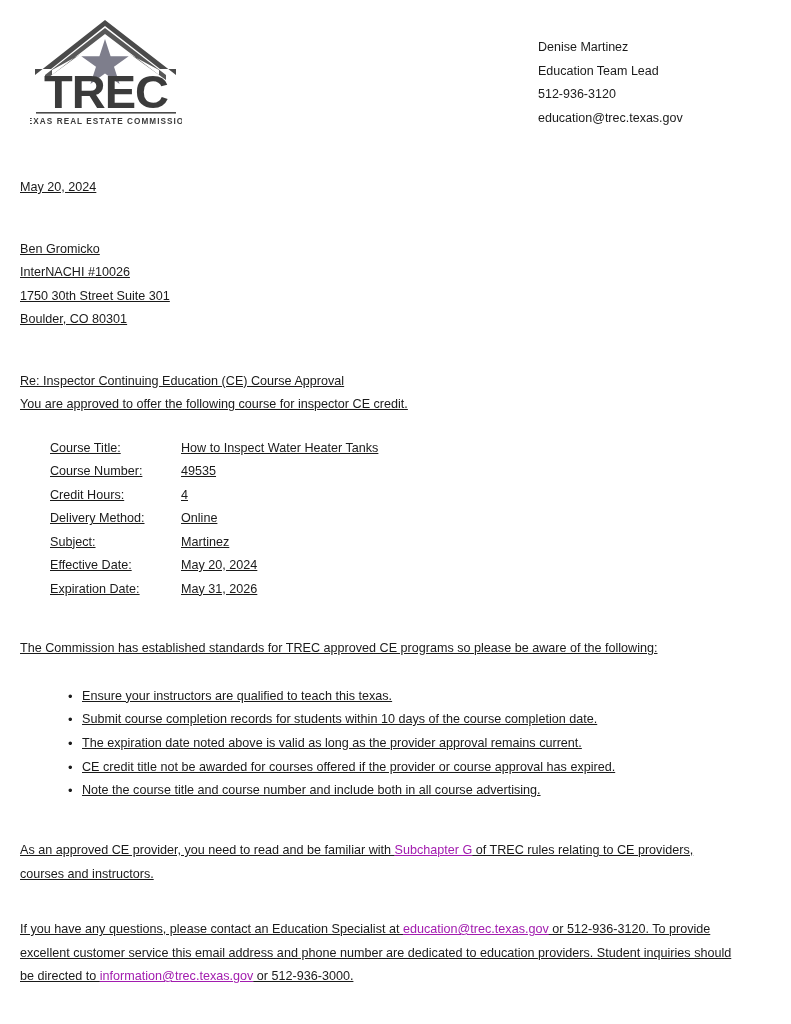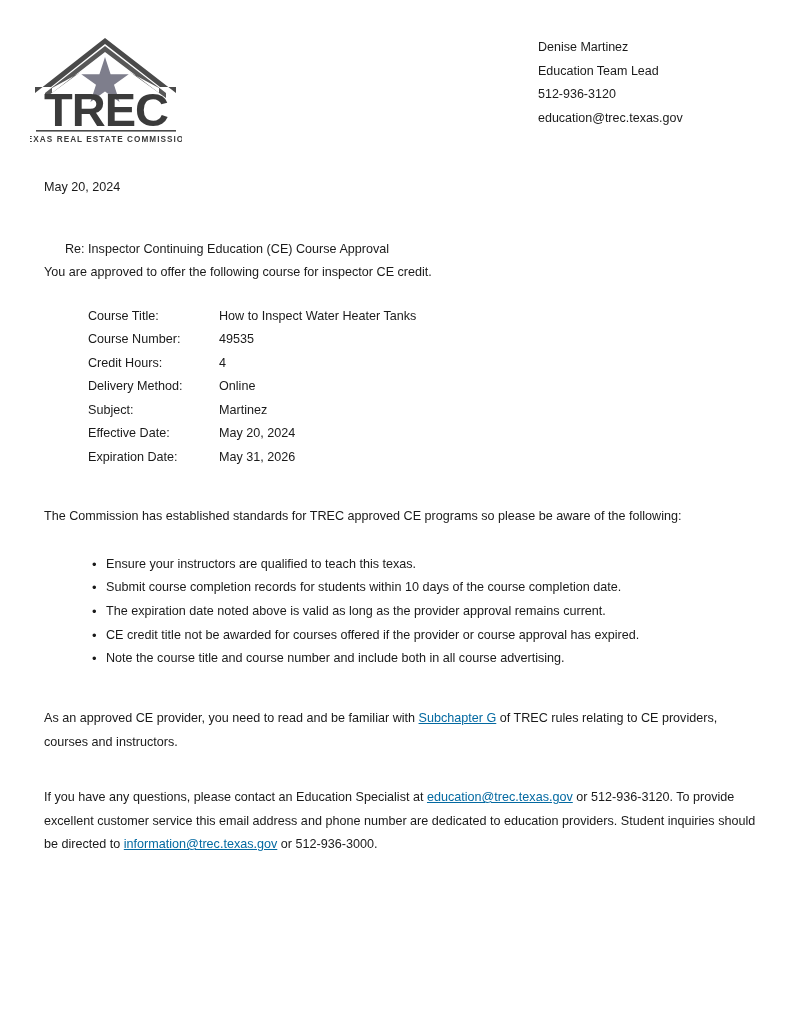--- a/index.html
+++ b/index.html
@@ -25,65 +25,65 @@
   
   .letterhead {
     position: absolute;
     left: 0; top: 0;
     width: 791px;
     height: 160px;
   }
   .logo {
     position: absolute;
     left: 30px;
-    top: 30px;
+    top: 12px;
     width: 152px;
     height: 115px;
   }
   .logo svg { display: block; width: 152px; height: 115px; }
 
   .contact-block {
     position: absolute;
     left: 538px;
     top: 36px;
     font-size: 12.5px;
     line-height: 23.5px;
     color: #1a1a1a;
   }
   .contact-line { white-space: nowrap; }
 
   
   .body-area {
     position: absolute;
-    left: 44px;
+    left: 20px;
     top: 176px;
     width: 720px;
     font-size: 12.6px;
     line-height: 23.5px;
+    text-decoration: underline;
   }
 
   .date-line { margin: 0 0 2px 0; }
 
   .recipient {
     margin-top: 38px;
   }
   .recipient div { white-space: nowrap; }
 
   .subject-line {
     margin-top: 38px;
-    margin-left: 21px;
   }
 
   .intro-line {
   }
 
   
   .course-table {
     margin-top: 20px;
-    margin-left: 44px;
+    margin-left: 30px;
     border-collapse: collapse;
   }
   .course-table td {
     font-size: 12.6px;
     line-height: 23.5px;
     padding: 0;
     vertical-align: top;
     white-space: nowrap;
   }
   .course-table td.label {
@@ -115,21 +115,21 @@
     font-size: 13px;
   }
 
   .para {
     margin-top: 0;
   }
   .para-closing-1 { margin-top: 36px; }
   .para-closing-2 { margin-top: 32px; }
 
   a.doclink {
-    color: #0369a1;
+    color: #a21caf;
     text-decoration: underline;
   }
 </style>
 </head>
 <body>
 
 <div class="page">
 
   <div class="letterhead">
 
@@ -160,20 +160,26 @@
       <div class="contact-line">512-936-3120</div>
       <div class="contact-line">education@trec.texas.gov</div>
     </div>
 
   </div>
 
   <div class="body-area">
 
     <div class="date-line">May 20, 2024</div>
 
+    <div class="recipient">
+      <div>Ben Gromicko</div>
+      <div>InterNACHI #10026</div>
+      <div>1750 30th Street Suite 301</div>
+      <div>Boulder, CO 80301</div>
+    </div>
 
     <div class="subject-line">Re: Inspector Continuing Education (CE) Course Approval</div>
 
     <div class="intro-line">You are approved to offer the following course for inspector CE credit.</div>
 
     <table class="course-table">
       <tbody>
         <tr>
           <td class="label">Course Title:</td>
           <td class="value">How to Inspect Water Heater Tanks</td>

